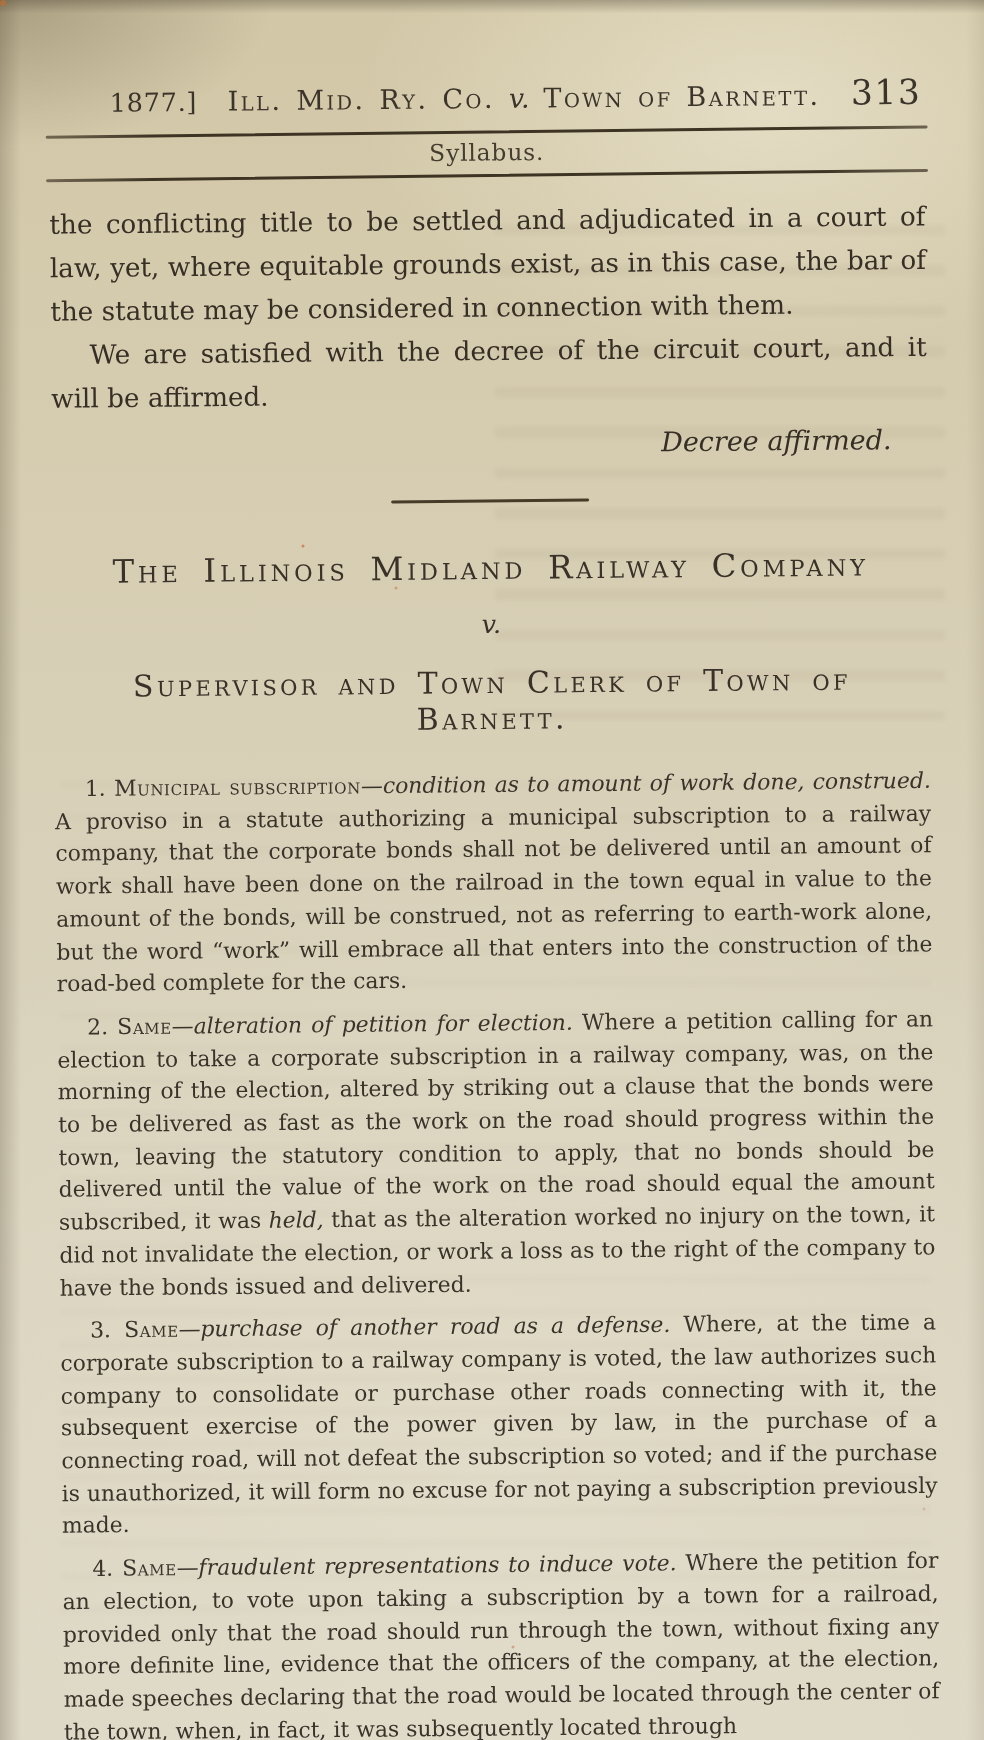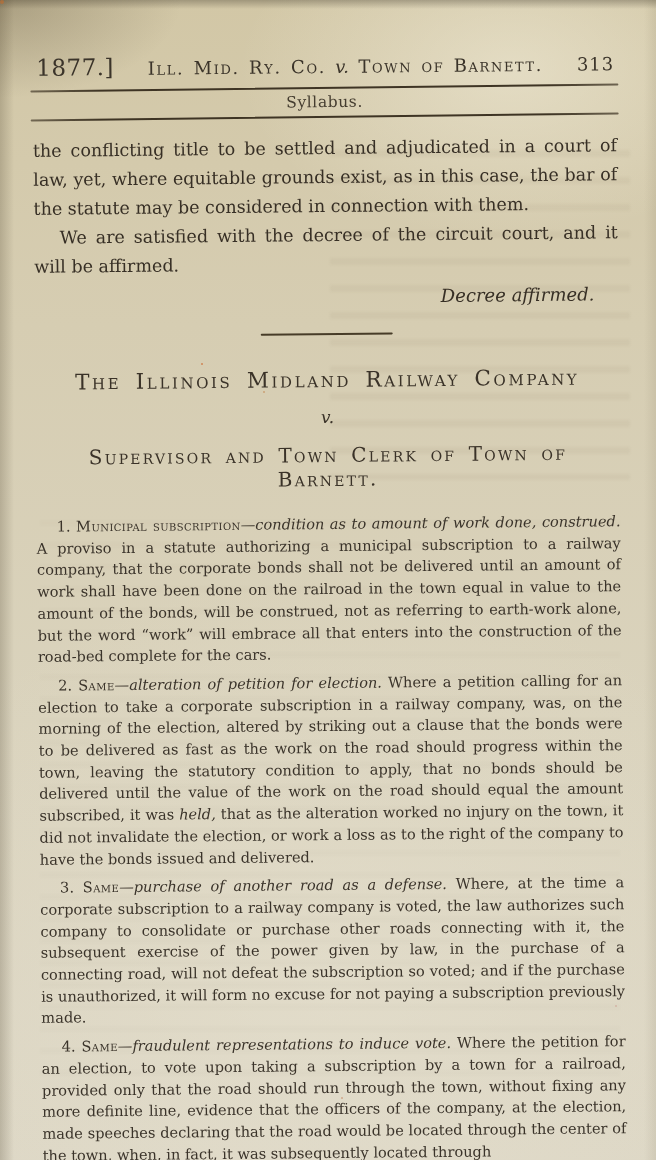--- a/index.html
+++ b/index.html
@@ -41,24 +41,24 @@
       448px 540px 0 -1.5px rgba(160,130,95,.5);
     opacity:.8;pointer-events:none;
   }
   .inner{padding:0 36px;}
   
   .running-header{
     display:flex;align-items:baseline;justify-content:space-between;
     padding:52px 38px 0 40px;
     font-size:17px;letter-spacing:.5px;color:#3b342a;
   }
-  .rh-year{font-size:23px;}
+  .rh-year{font-size:17px;margin-left:37px;}
   .rh-case{font-variant:small-caps;letter-spacing:1.6px;font-size:18px;word-spacing:2px;}
   .rh-vs{font-style:italic;font-variant:normal;letter-spacing:0;}
-  .rh-page{font-size:18px;letter-spacing:1px;text-align:right;}
+  .rh-page{font-size:23px;letter-spacing:1px;text-align:right;}
   .rule{height:2px;background:linear-gradient(90deg,rgba(62,52,36,.65),#3e3424 12%,#3e3424 88%,rgba(62,52,36,.7));
     margin:0 34px;border-radius:1px;}
   .rule-1{margin-top:9px;transform:rotate(-.12deg);}
   .rule-2{margin-top:5px;transform:rotate(-.12deg);}
   .syllabus-head{text-align:center;font-size:15.5px;margin-top:4px;letter-spacing:.6px;color:#453d30;}
   
   .opinion{margin-top:16px;font-size:17.5px;line-height:29px;color:#372f25;}
   .opinion p{margin:0;text-align:justify;}
   .p-continued{text-indent:0;}
   .p-final{text-indent:26px;}

